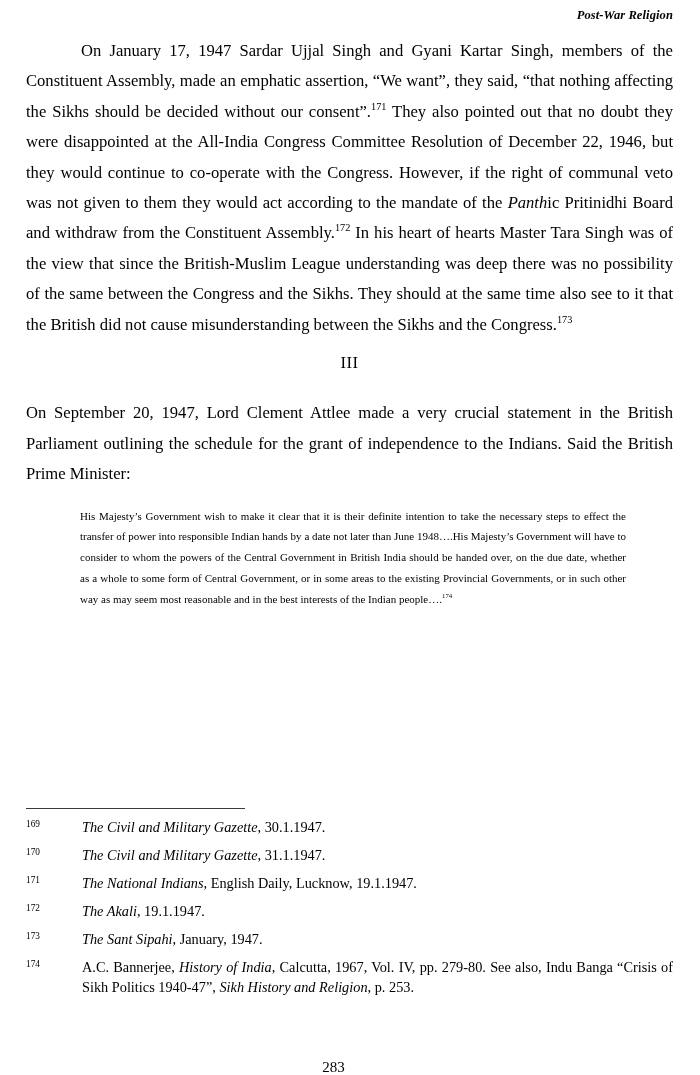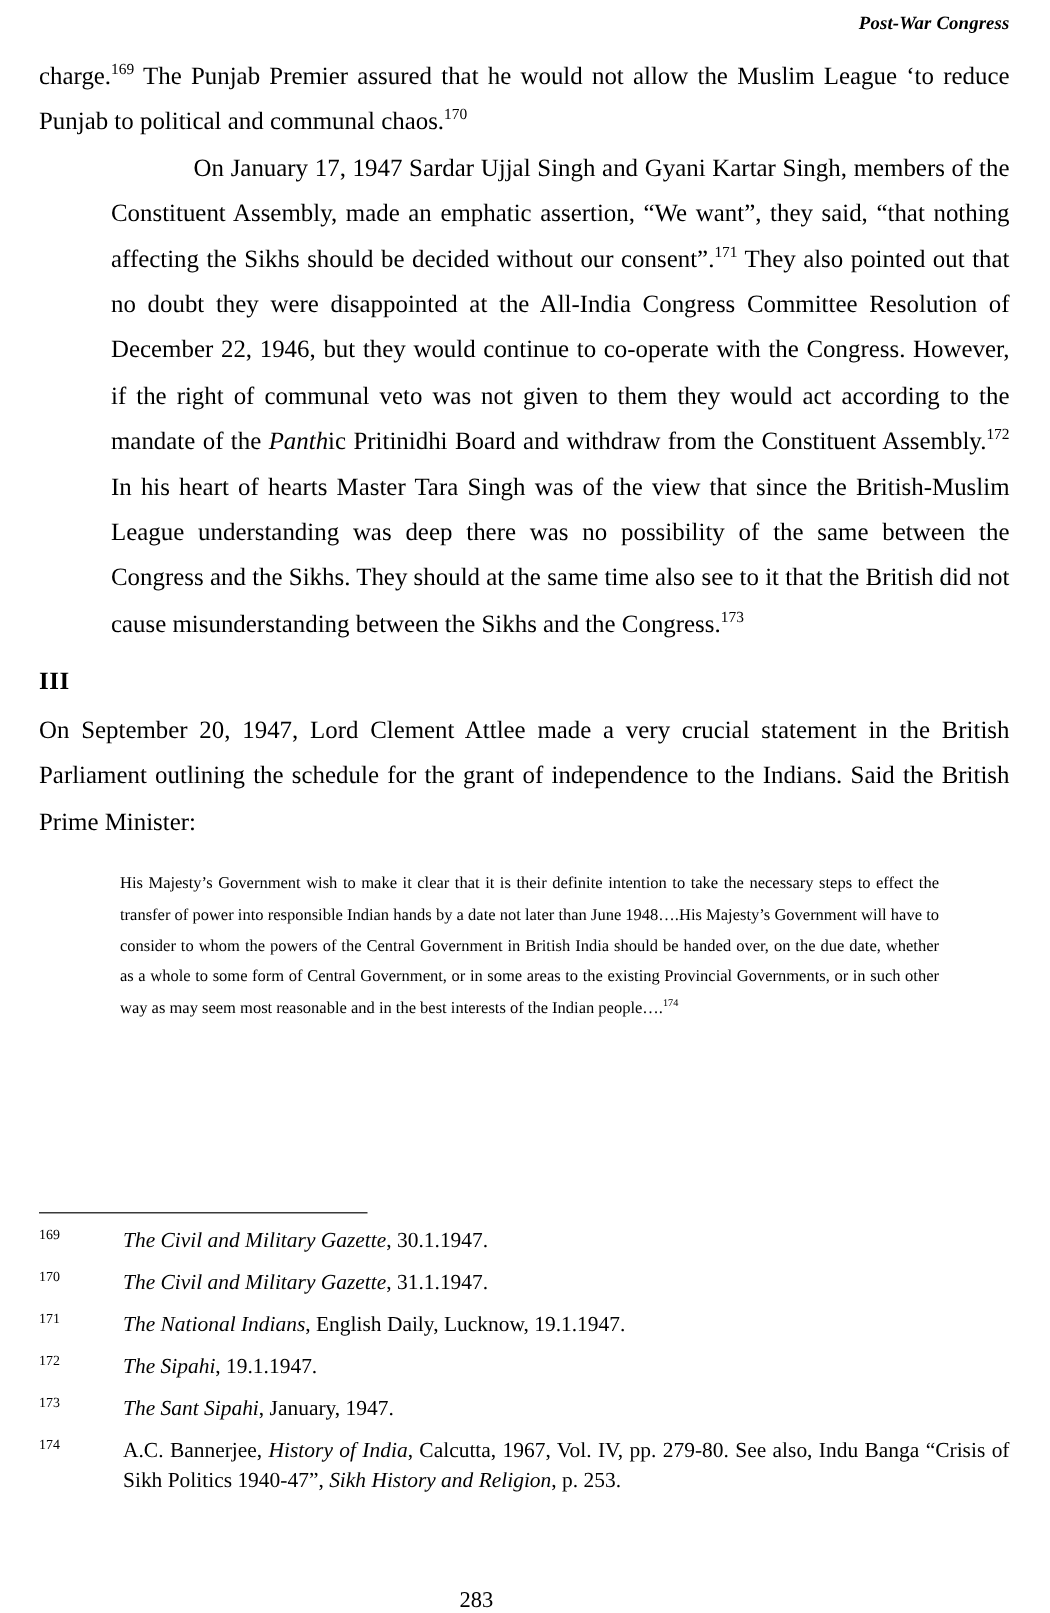--- a/index.html
+++ b/index.html
@@ -62,24 +62,25 @@
   }
 
   sup {
     font-size: 0.62em;
     vertical-align: super;
     line-height: 0;
   }
 
   
   h2.section-num {
-    margin: 8px 0 2px 0;
+    margin: 8px 0 20px 0;
+    text-align: center;
     font-size: 16.6px;
     line-height: 30.4px;
-    font-weight: bold;
+    font-weight: normal;
     letter-spacing: 0.4px;
   }
 
   
   blockquote.quote {
     margin: 16px 0 0 0;
     padding: 0 0 0 54px;
     width: 546px;
     box-sizing: content-box;
     text-align: justify;
@@ -126,32 +127,32 @@
 
   
   .folio {
     position: absolute;
     left: 0;
     top: 1058px;
     width: 635px;
     text-align: center;
     font-size: 15px;
     line-height: 18px;
+    padding-left: 16px;
   }
 </style>
 </head>
 <body>
 
 <div class="page">
 
-  <div class="running-head">Post-War Congress</div>
+  <div class="running-head">Post-War Religion</div>
 
   <div class="content">
 
-    <p class="body">charge.<sup>169</sup> The Punjab Premier assured that he would not allow the Muslim League  ‘to reduce Punjab to political and communal chaos.<sup>170</sup></p>
 
     <p class="body indent">On January 17, 1947 Sardar Ujjal Singh and Gyani Kartar Singh, members of the Constituent Assembly, made an emphatic assertion, “We want”, they said, “that nothing affecting the Sikhs should be decided without our consent”.<sup>171</sup> They also pointed out that no doubt they were disappointed at the All-India Congress Committee Resolution of December 22, 1946, but they would continue to co-operate with the Congress. However, if the right of communal veto was not given to them they would act according to the mandate of the <i>Panth</i>ic Pritinidhi Board and withdraw from the Constituent Assembly.<sup>172</sup> In his heart of hearts Master Tara Singh was of the view that since the British-Muslim League understanding was deep there was no possibility of the same between the Congress and the Sikhs. They should at the same time also see to it that the British did not cause misunderstanding between the Sikhs and the Congress.<sup>173</sup></p>
 
     <h2 class="section-num">III</h2>
 
     <p class="body">On September 20, 1947, Lord Clement Attlee made a very crucial statement in the British Parliament outlining the schedule for the grant of independence to the Indians. Said the British Prime Minister:</p>
 
     <blockquote class="quote">
       <p>His Majesty’s Government wish to make it clear that it is their definite intention to take the necessary steps to effect the transfer of power into responsible Indian hands by a date not later than June 1948….His Majesty’s Government will have to consider to whom the powers of the Central Government in British India should be handed over, on the due date, whether as a whole to some form of Central Government, or in some areas to the existing Provincial Governments, or in such other way as may seem most reasonable and in the best interests of the Indian people….<sup>174</sup></p>
     </blockquote>
@@ -168,21 +169,21 @@
         <div class="fn">
           <span class="fn-num">170</span>
           <span class="fn-text"><i>The Civil and Military Gazette</i>, 31.1.1947.</span>
         </div>
         <div class="fn">
           <span class="fn-num">171</span>
           <span class="fn-text"><i>The National Indians</i>, English Daily, Lucknow, 19.1.1947.</span>
         </div>
         <div class="fn">
           <span class="fn-num">172</span>
-          <span class="fn-text"><i>The Sipahi</i>, 19.1.1947.</span>
+          <span class="fn-text"><i>The Akali</i>, 19.1.1947.</span>
         </div>
         <div class="fn">
           <span class="fn-num">173</span>
           <span class="fn-text"><i>The Sant Sipahi</i>, January, 1947.</span>
         </div>
         <div class="fn">
           <span class="fn-num">174</span>
           <span class="fn-text">A.C. Bannerjee, <i>History of India</i>, Calcutta, 1967, Vol. IV, pp. 279-80. See also, Indu Banga “Crisis of Sikh Politics 1940-47”, <i>Sikh History and Religion</i>, p. 253.</span>
         </div>
       </div>

